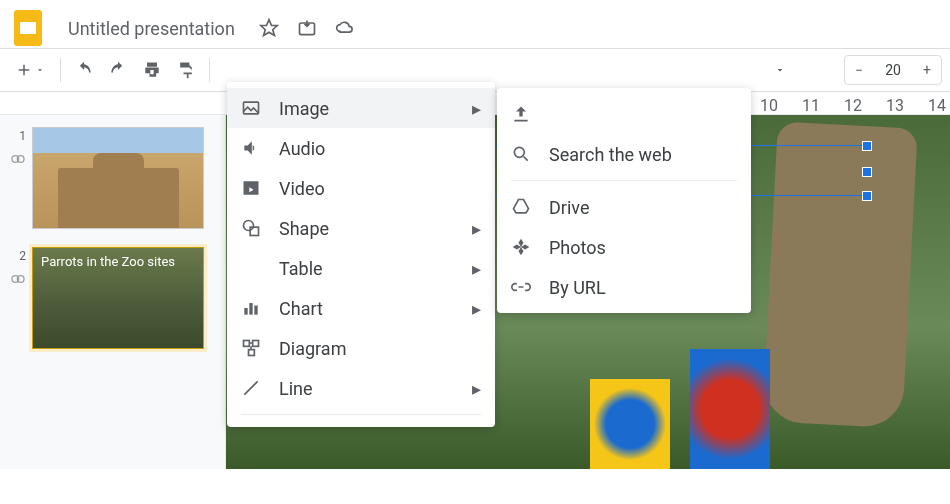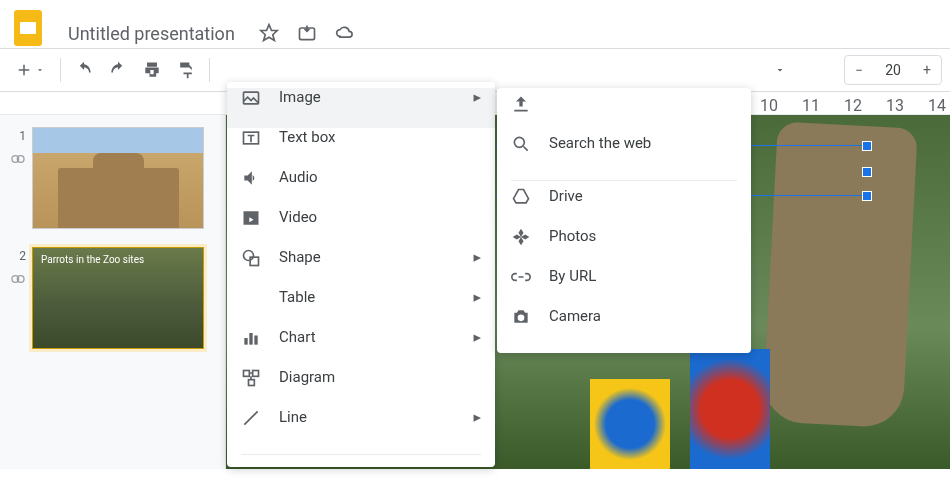--- a/index.html
+++ b/index.html
@@ -1,19 +1,19 @@
 <!DOCTYPE html>
 <html><head>
 <meta charset="utf-8">
 <style>
   html,body{margin:0;padding:0;font-family:"Google Sans",Roboto,Arial,sans-serif;font-size:14px;color:#3c4043;background:#fff;overflow:hidden}
   body{width:950px;height:504px;position:relative}
 
   
-  .hdr{display:flex;align-items:flex-end;padding:8px 12px 0 8px;gap:14px}
+  .hdr{display:flex;align-items:center;padding:8px 12px 0 8px;gap:14px}
   .logo{width:40px;height:40px;position:relative;flex-shrink:0}
   .logo svg{width:40px;height:40px}
   .title-area{flex:1}
   .title-row{display:flex;align-items:center;gap:18px;height:30px}
   .doc-title{font-size:18px;color:#5f6368;padding:2px 6px}
   .title-icon{color:#5f6368;width:20px;height:20px;display:flex;align-items:center;justify-content:center}
   .menu-row{display:flex;align-items:center;gap:0;height:30px;margin-top:2px}
   .menu-item{padding:4px 10px;font-size:15px;color:#202124;border-radius:4px;cursor:pointer}
   .menu-item.active{background:#fce8b2}
   .last-edit{margin-left:auto;color:#5f6368;text-decoration:underline;font-size:14px;padding-right:4px;white-space:nowrap}
@@ -38,35 +38,35 @@
   .filmstrip{width:225px;background:#f8f9fa;border-right:1px solid #e8eaed;padding:8px 0;overflow:hidden}
   .slide-wrap{display:flex;gap:6px;padding:4px 8px 14px 8px;align-items:flex-start}
   .slide-wrap.selected .thumb{outline:3px solid #fdecc8;border:1px solid #c69c00}
   .slide-num{width:18px;text-align:right;font-size:12px;color:#5f6368;padding-top:2px;display:flex;flex-direction:column;align-items:flex-end;gap:8px}
   .trans-icon{width:16px;height:16px;color:#9aa0a6}
   .thumb{width:170px;height:100px;border:1px solid #ccc;background:#ddd;position:relative;overflow:hidden}
   .thumb1{background:linear-gradient(to bottom,#a7c7e7 0%,#a7c7e7 25%,#c9a66b 25%,#b8935a 100%)}
   .thumb1::before,.thumb1::after{content:"";position:absolute;background:#a07e50}
   .thumb1::before{left:35%;bottom:0;width:30%;height:75%;border-radius:8px 8px 0 0;box-shadow:-40px 10px 0 -5px #a07e50,40px 10px 0 -5px #a07e50}
   .thumb2{background:linear-gradient(to bottom,#6a7a4a 0%,#4a5a3a 60%,#3a4a2a 100%)}
-  .thumb2 .txt{position:absolute;top:6px;left:8px;font-size:10px;color:#fff}
+  .thumb2 .txt{position:absolute;top:6px;left:8px;font-size:13px;color:#fff}
 
   .canvas-area{flex:1;position:relative;overflow:hidden}
   .canvas-img{position:absolute;inset:0;background:linear-gradient(to bottom,#4a6a3a 0%,#5a7a4a 30%,#6a8a5a 60%,#3a5a2a 100%)}
   .tree{position:absolute;right:40px;top:10px;width:140px;height:300px;background:#8a7a5a;border-radius:20px 20px 40px 40px;transform:rotate(3deg)}
   .parrot1{position:absolute;bottom:0;right:280px;width:80px;height:90px;background:radial-gradient(circle,#1a6ad0 40%,#f5c518 60%)}
   .parrot2{position:absolute;bottom:0;right:180px;width:80px;height:120px;background:radial-gradient(circle,#d03020 40%,#1a6ad0 70%)}
   .sel-handle{position:absolute;width:8px;height:8px;background:#1a73e8;border:1px solid #fff}
   .sel-line{position:absolute;background:#1a73e8}
 
   
   .menu-popup{position:absolute;background:#fff;box-shadow:0 2px 10px rgba(0,0,0,.2);border-radius:4px;padding:6px 0;z-index:100}
   .menu-popup.insert{left:227px;top:82px;width:268px}
   .menu-popup.image{left:497px;top:88px;width:254px}
-  .mp-item{display:flex;align-items:flex-start;height:40px;padding:0 14px;gap:18px;font-size:15px;color:#3c4043;cursor:pointer}
+  .mp-item{display:flex;align-items:center;height:40px;padding:0 14px;gap:18px;font-size:18px;color:#3c4043;cursor:pointer}
   .mp-item.hover{background:#f1f3f4}
   .mp-item .micon{width:20px;height:20px;color:#5f6368;display:flex;align-items:center;justify-content:center;flex-shrink:0}
   .mp-item .arrow{margin-left:auto;color:#5f6368}
   .mp-sep{height:1px;background:#e8eaed;margin:6px 14px}
 
   svg{display:block}
 </style>
 </head>
 <body>
 
@@ -213,29 +213,20 @@
         <svg width="20" height="20" viewBox="0 0 24 24" fill="none" stroke="#5f6368" stroke-width="2">
           <rect x="3" y="5" width="18" height="14" rx="1"></rect>
           <path d="M3 16l5-5 4 4 3-3 6 6"></path>
         </svg>
       </span>
     <span>Image</span>
     <span class="arrow">▸</span>
   </div>
   <div class="mp-item">
     <span class="micon">
-        <svg width="20" height="20" viewBox="0 0 24 24" fill="none" stroke="#5f6368" stroke-width="2">
-          <rect x="3" y="5" width="18" height="14"></rect>
-          <path d="M8 9h8M12 9v8"></path>
-        </svg>
-      </span>
-    <span>Text box</span>
-  </div>
-  <div class="mp-item">
-    <span class="micon">
         <svg width="20" height="20" viewBox="0 0 24 24" fill="#5f6368">
           <path d="M4 9v6h4l5 5V4L8 9H4zm12 3a4 4 0 00-2-3.5v7A4 4 0 0016 12z"></path>
         </svg>
       </span>
     <span>Audio</span>
   </div>
   <div class="mp-item">
     <span class="micon">
         <svg width="20" height="20" viewBox="0 0 24 24" fill="#5f6368">
           <path d="M3 4h18v16H3zM3 8h18M7 4v4M11 4v4M15 4v4"></path>
@@ -328,22 +319,13 @@
     <span>Photos</span>
   </div>
   <div class="mp-item">
     <span class="micon">
         <svg width="20" height="20" viewBox="0 0 24 24" fill="none" stroke="#5f6368" stroke-width="2">
           <path d="M9 12h6M7 8H5a4 4 0 000 8h2M17 8h2a4 4 0 010 8h-2"></path>
         </svg>
       </span>
     <span>By URL</span>
   </div>
-  <div class="mp-item">
-    <span class="micon">
-        <svg width="20" height="20" viewBox="0 0 24 24" fill="#5f6368">
-          <path d="M4 7h3l2-3h6l2 3h3v12H4z"></path>
-          <circle cx="12" cy="13" r="4" fill="#fff"></circle>
-        </svg>
-      </span>
-    <span>Camera</span>
-  </div>
 </div>
 
 </body></html>

